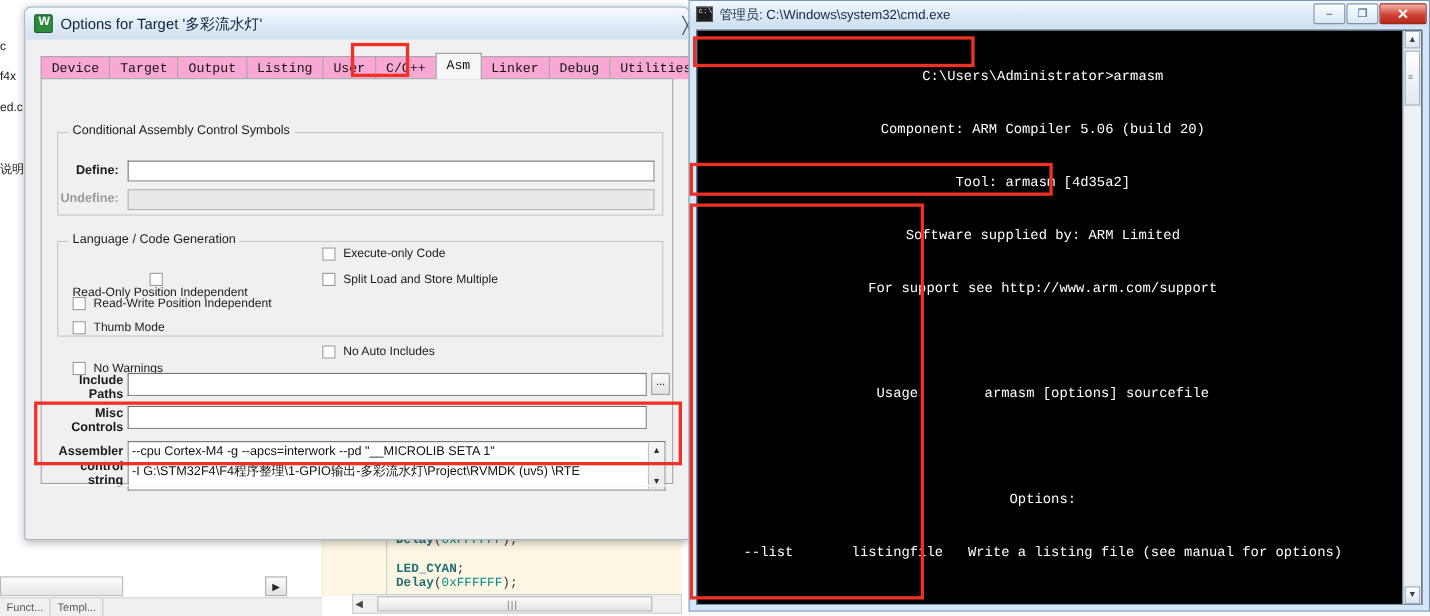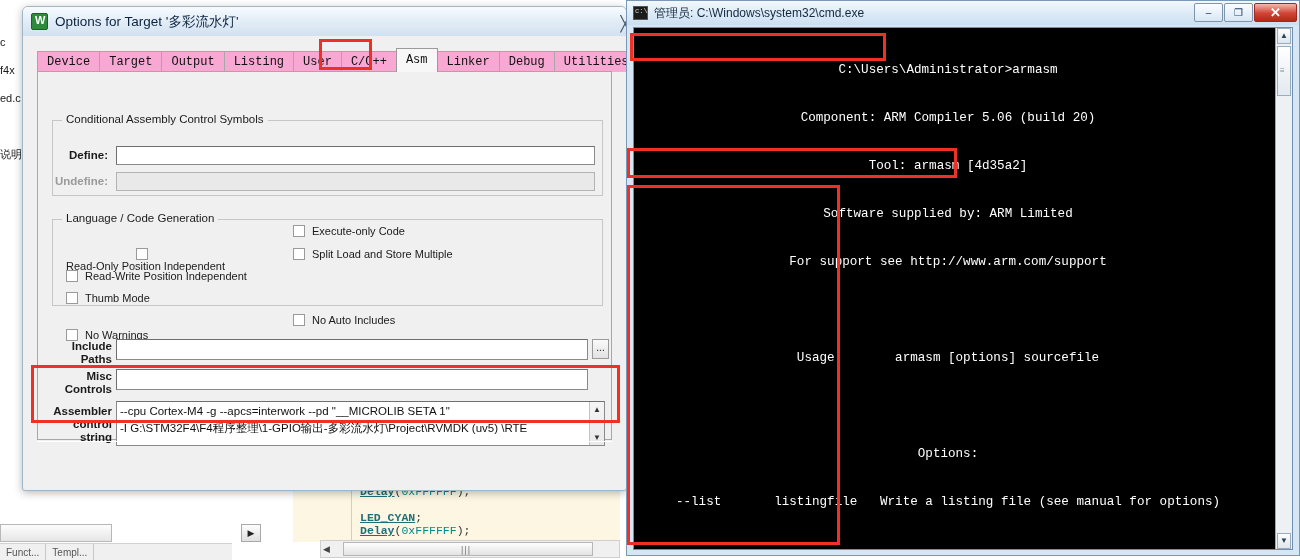--- a/index.html
+++ b/index.html
@@ -20,39 +20,39 @@
   .ide-blue-sel { position:absolute; background:#bcd6ef; }
 
   .editor-pane { position:absolute; left:293px; top:480px; width:327px; height:62px;
     background:#fdf6e3; border-left:3px solid #d8c96a; }
   .editor-gutter { position:absolute; left:293px; top:480px; width:58px; height:62px;
     background:#fdf6e3; }
   .gutter-line { position:absolute; right:6px; font-family:"Liberation Mono",monospace;
     font-size:11px; color:#555; }
   .code-line { position:absolute; left:360px; font-family:"Liberation Mono",monospace;
     font-size:11.5px; white-space:pre; }
-  .tok-fn { color:#1f6f78; font-weight:bold;text-decoration:underline; }
+  .tok-fn { color:#1f6f78; font-weight:bold; }
   .tok-num { color:#008b8b; }
   .tok-pun { color:#333; }
   .editor-sep { position:absolute; left:351px; top:480px; width:1px; height:62px; background:#d0cfc2; }
 
   .hscroll { position:absolute; left:320px; top:540px; width:300px; height:18px;
     background:#f0f0f0; border:1px solid #cfcfcf; }
   .hscroll .thumb { position:absolute; left:22px; top:1px; width:250px; height:14px;
     background:linear-gradient(#fdfdfd,#e3e3e3); border:1px solid #b6b6b6; }
   .hscroll .grip { position:absolute; left:140px; top:4px; font-size:9px; color:#777;
     letter-spacing:1px; }
   .hscroll .arrow-l { position:absolute; left:2px; top:3px; font-size:9px; color:#444; }
 
   .left-hscroll { position:absolute; left:0px; top:524px; width:112px; height:18px;
     background:linear-gradient(#fdfdfd,#e6e6e6); border:1px solid #b8b8b8; }
   .left-arrow-btn { position:absolute; left:241px; top:524px; width:20px; height:18px;
     background:linear-gradient(#fdfdfd,#e0e0e0); border:1px solid #a9a9a9;
     display:flex; align-items:center; justify-content:center; font-size:9px; color:#222; }
-  .bottom-tabs { position:absolute; left:0; top:543px; height:17px; width:232px;
+  .bottom-tabs { position:absolute; left:0; top:543px; height:17px; width:293px;
     background:#f0f0f0; border-top:1px solid #d2d2d2; display:flex; align-items:center; }
   .bottom-tab { font-size:10px; color:#555; padding:0 6px; height:17px; line-height:17px;
     border-right:1px solid #c8c8c8; white-space:nowrap; }
 
   
   .dialog { position:absolute; left:22px; top:6px; width:605px; height:485px;
     background:#f0f0f0; border:1px solid #9fb6c9; border-radius:6px 6px 3px 3px;
     box-shadow:0 2px 8px rgba(0,0,0,.28); }
   .dlg-titlebar { position:absolute; left:0; top:0; right:0; height:29px;
     background:linear-gradient(#f6fbff,#dfeaf5 60%,#d2e1f0);

